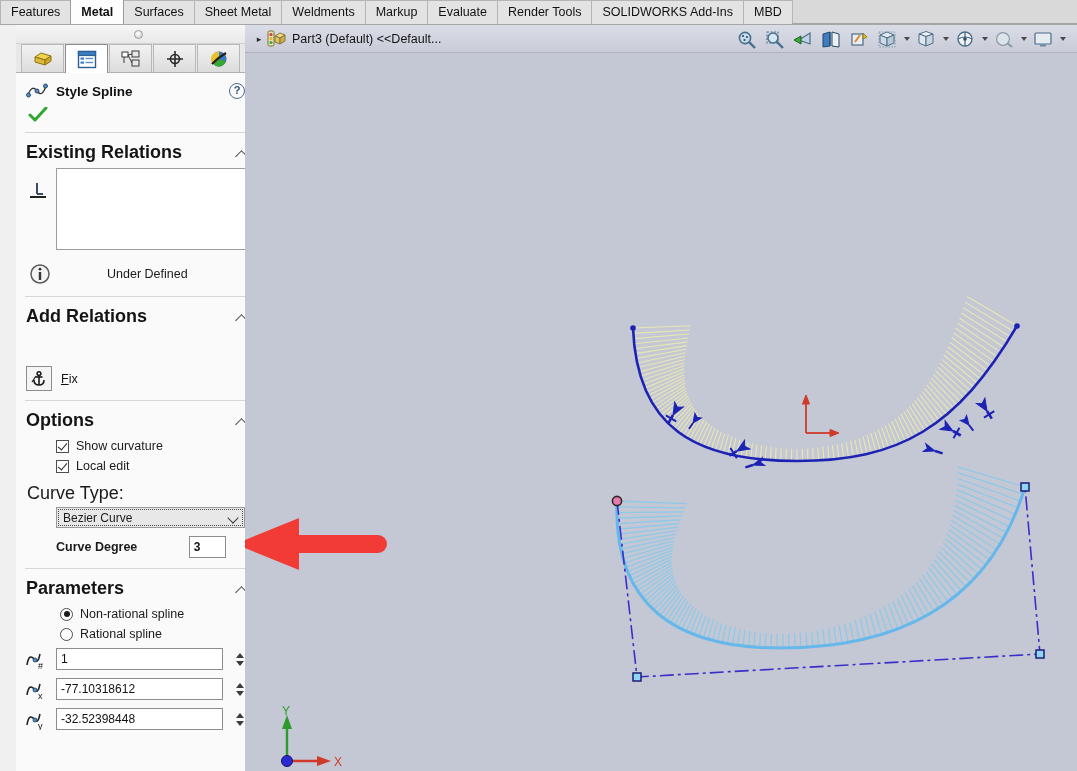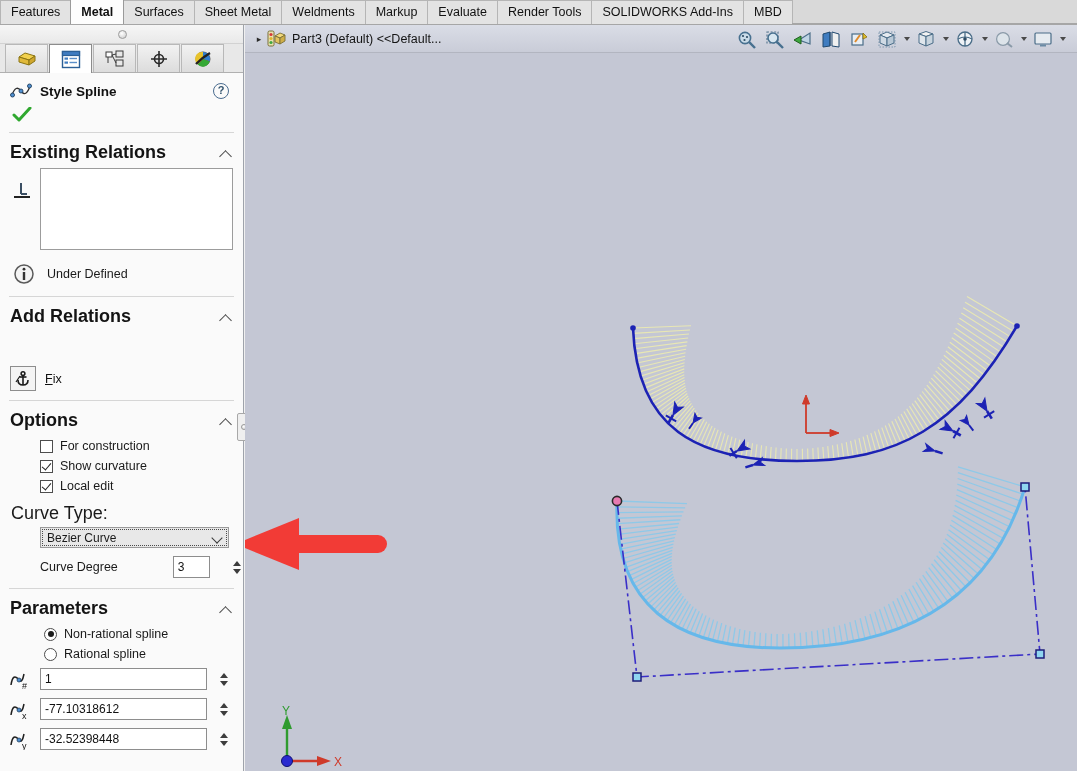--- a/index.html
+++ b/index.html
@@ -36,21 +36,21 @@
     background: #fdfdfd;
     border-color: #9a9a9a;
     font-weight: bold;
     height: 25px; line-height: 24px;
     position: relative; z-index: 3;
   }
   #tabbar-tail { flex: 1; height: 24px; border-bottom: 1px solid #a6a6a6; }
 
   
   #panel {
-    position: absolute; left: 0; top: 25px; width: 244px; height: 746px;
+    position: absolute; left: 16px; top: 25px; width: 244px; height: 746px;
     background: #fafafa;
     border-right: 1px solid #9fa3ab;
   }
   #panel-collapse {
     height: 19px; width: 100%;
     background: linear-gradient(#f6f6f6,#e9e9e9);
     border-bottom: 1px solid #d2d2d2;
     position: relative;
   }
   #panel-collapse .dot {
@@ -116,21 +116,21 @@
   .relrow { display: flex; padding: 0 10px; align-items: flex-start; }
   .relicon { width: 30px; padding-top: 12px; flex: 0 0 30px; text-align:center;}
   .listbox {
     flex: 1; height: 82px; background: #fff;
     border: 1px solid #9c9c9c;
   }
   .statusrow {
     display: flex; align-items: center; gap: 12px;
     padding: 13px 10px 8px 13px;
   }
-  .statustxt { font-size: 12.5px; color: #1a1a1a; }
+  .statustxt { font-size: 12.5px; color: #1a1a1a; margin-left: 44px; }
 
   
   .btnrow { display: flex; align-items: center; padding: 2px 10px 6px 10px; gap: 9px; margin-top: 32px;}
   .iconbtn {
     width: 26px; height: 25px;
     border: 1px solid #8d8d8d; background: #f4f4f4;
     display:flex; align-items:center; justify-content:center;
     cursor: pointer;
   }
   .linklbl { font-size: 12.5px; color: #111; }
@@ -165,21 +165,21 @@
     gap: 45px;
   }
   .dchev { width: 13px; height: 13px; position: relative; }
   .dchev:before {
     content:""; position:absolute; left:2px; top:3px;
     width:7px; height:7px;
     border-right:1.5px solid #3a3a3a; border-bottom:1.5px solid #3a3a3a;
     transform: rotate(45deg);
   }
   .degrow {
-    display: flex; align-items: center; padding: 8px 0 7px 40px; gap: 16px;
+    display: flex; align-items: center; padding: 8px 0 7px 40px; gap: 16px; font-weight: bold;
   }
   .deglbl { font-size: 12.5px; width: 128px; }
   .numbox {
     height: 22px; background: #fff; border: 1px solid #8d8d8d;
     font-size: 12px; padding: 0 4px; line-height: 20px;
     color: #111;
   }
   .spin {
     width: 14px; height: 22px; margin-left: 4px;
     display: flex; flex-direction: column; justify-content: center;
@@ -397,24 +397,20 @@
       <span class="linklbl"><span class="acc">F</span>ix</span>
     </div>
 
     <div class="divider"></div>
 
     <div class="sec-head">
       <span>Options</span>
       <span class="chev"></span>
     </div>
     <div id="options-list">
-        <div class="cbrow">
-          <span class="cbox"></span>
-          <span class="cblbl">For construction</span>
-        </div>
         <div class="cbrow">
           <span class="cbox on"></span>
           <span class="cblbl">Show curvature</span>
         </div>
         <div class="cbrow">
           <span class="cbox on"></span>
           <span class="cblbl">Local edit</span>
         </div>
       </div>
 

